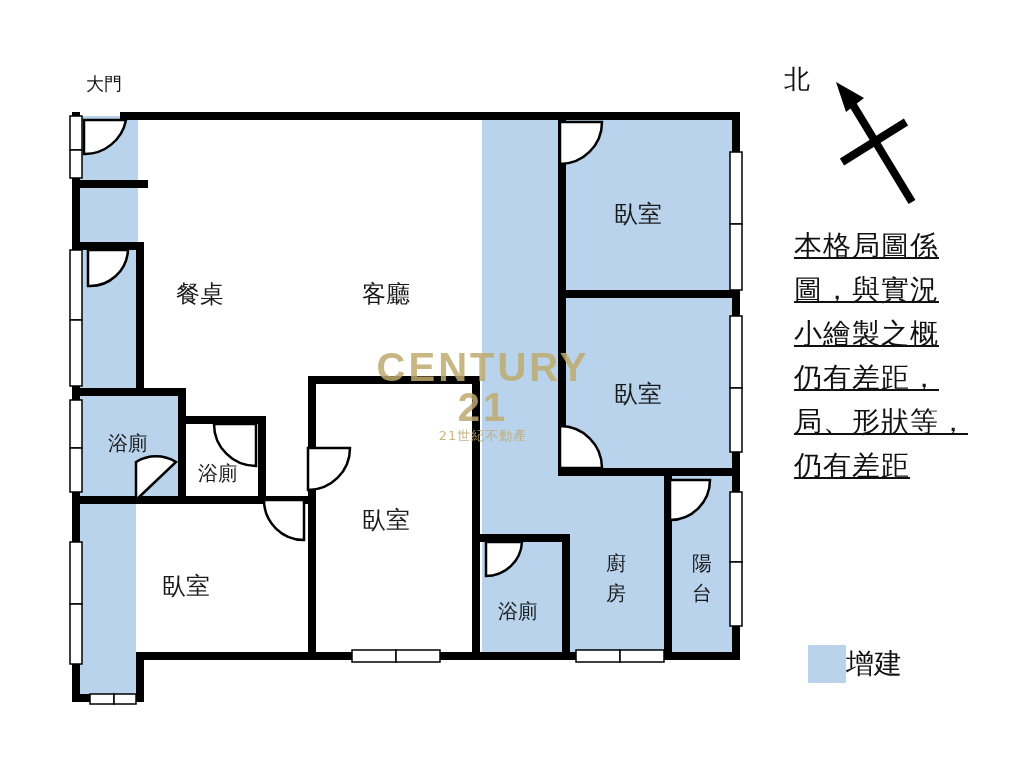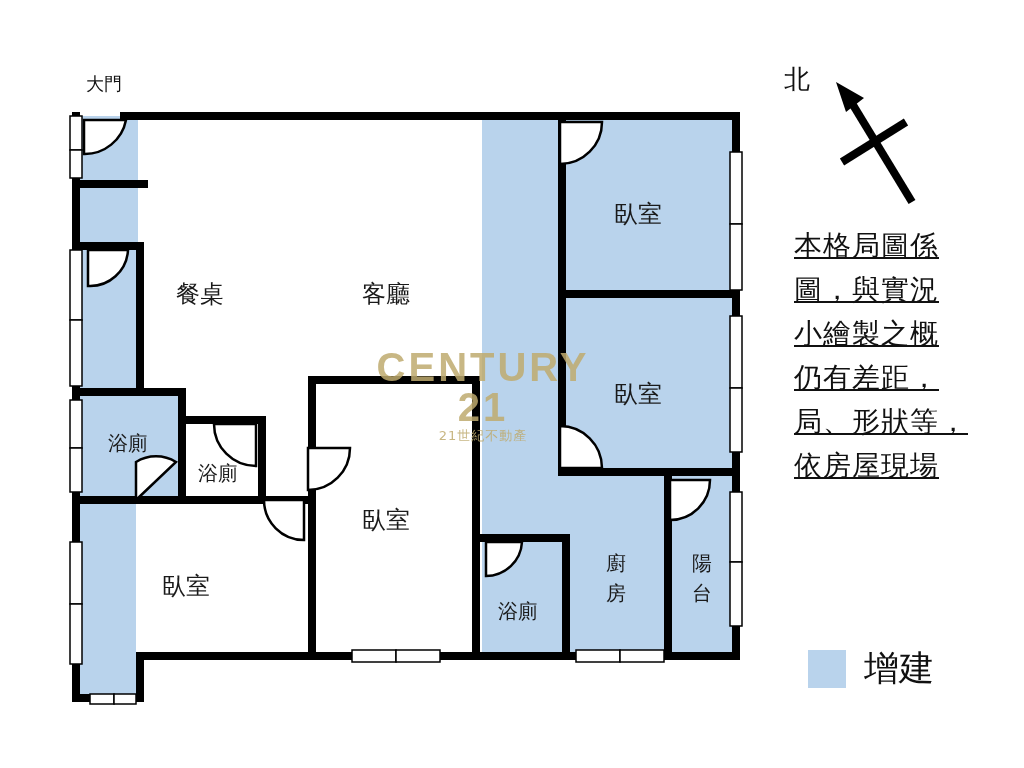--- a/index.html
+++ b/index.html
@@ -8,21 +8,21 @@
   #plan { position: absolute; left: 0; top: 0; }
   .room-label { font-family: "DejaVu Sans", sans-serif; font-size: 24px; fill: #1a1a1a; }
   .room-label-sm { font-family: "DejaVu Sans", sans-serif; font-size: 20px; fill: #1a1a1a; }
   .entrance-label { position: absolute; left: 70px; top: 72px; font-size: 18px; color: #111; margin-left: 16px; }
   .north-label { position: absolute; left: 784px; top: 62px; font-size: 26px; color: #111; }
   .disclaimer { position: absolute; left: 794px; top: 224px; width: 190px;
                 font-size: 28px; line-height: 44px; color: #111; letter-spacing: 1px; text-decoration: underline; }
   .disclaimer span { display: block; white-space: nowrap; }
   .legend { position: absolute; left: 808px; top: 645px; display: flex; align-items: center; }
   .legend-swatch { width: 38px; height: 38px; background: #b9d3ec; }
-  .legend-label { font-size: 35px; color: #111; margin-left: 18px; }
+  .legend-label { font-size: 28px; color: #111; }
   .wm { position: absolute; left: 358px; top: 347px; text-align: center; width: 250px; }
   .wm-main { font-family: "Liberation Sans", sans-serif; font-weight: bold; font-size: 40px;
              letter-spacing: 3px; color: rgba(190,170,110,0.85); line-height: 40px; }
   .wm-sub { font-size: 13px; color: rgba(190,170,110,0.85); letter-spacing: 1px; }
 </style>
 </head>
 <body>
 
 <svg id="plan" width="1024" height="768" viewBox="0 0 1024 768">
 
@@ -138,19 +138,19 @@
   <div class="wm-main">CENTURY 21</div>
   <div class="wm-sub">21世紀不動產</div>
 </div>
 
 <div class="disclaimer">
   <span>本格局圖係</span>
   <span>圖，與實況</span>
   <span>小繪製之概</span>
   <span>仍有差距，</span>
   <span>局、形狀等，</span>
-  <span>依房屋現場</span>
+  <span>仍有差距</span>
 </div>
 
 <div class="legend">
   <div class="legend-swatch"></div>
   <div class="legend-label">增建</div>
 </div>
 
 </body></html>

